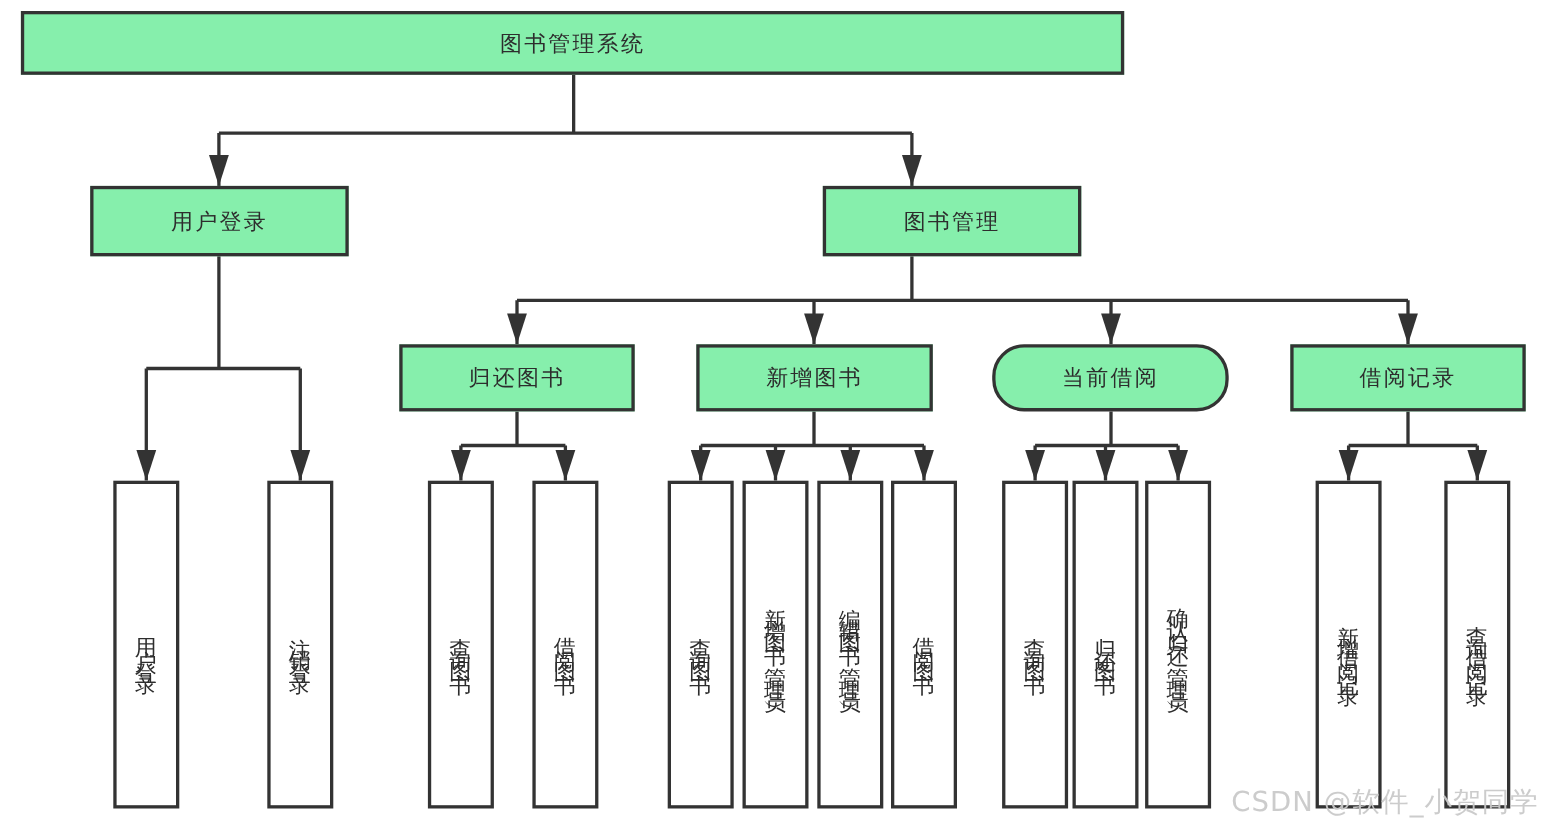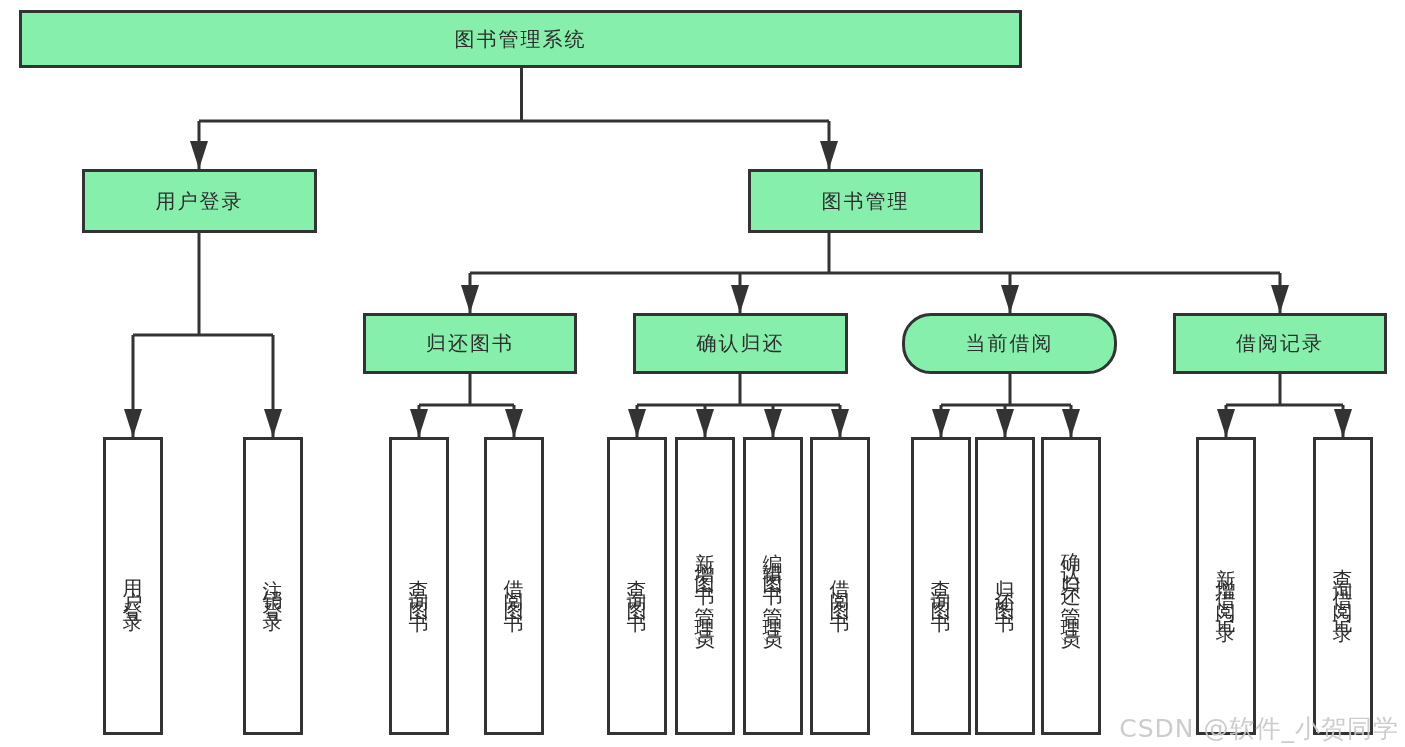--- a/index.html
+++ b/index.html
@@ -109,21 +109,21 @@
     <span>用户登录</span>
   </div>
   <div class="box" style="left:712px; top:169px; width:235px; height:64px;margin-left:36px;">
     <span>图书管理</span>
   </div>
 
   <div class="box" style="left:363px; top:313px; width:214px; height:61px;">
     <span>归还图书</span>
   </div>
   <div class="box" style="left:633px; top:313px; width:215px; height:61px;">
-    <span>确认归还</span>
+    <span>新增图书</span>
   </div>
   <div class="box" style="left:902px; top:313px; width:215px; height:61px;border-radius:29px;">
     <span>当前借阅</span>
   </div>
   <div class="box" style="left:1173px; top:313px; width:214px; height:61px;">
     <span>借阅记录</span>
   </div>
 
   <div class="vbox" style="left:103px; top:437px; width:60px; height:298px;">
     <span class="vtext">用户登录</span>

